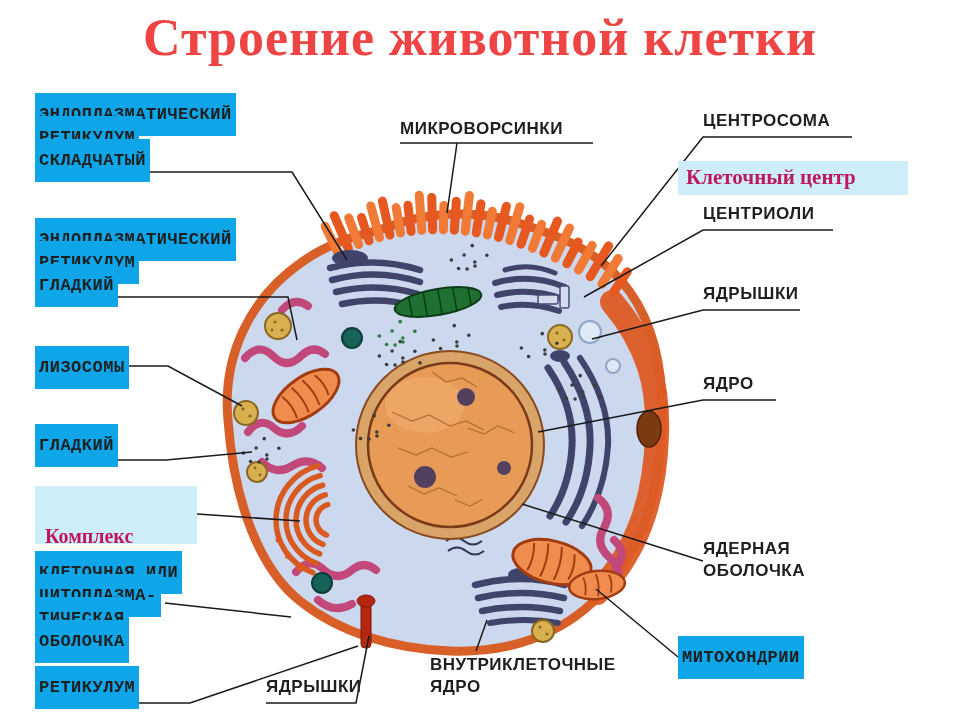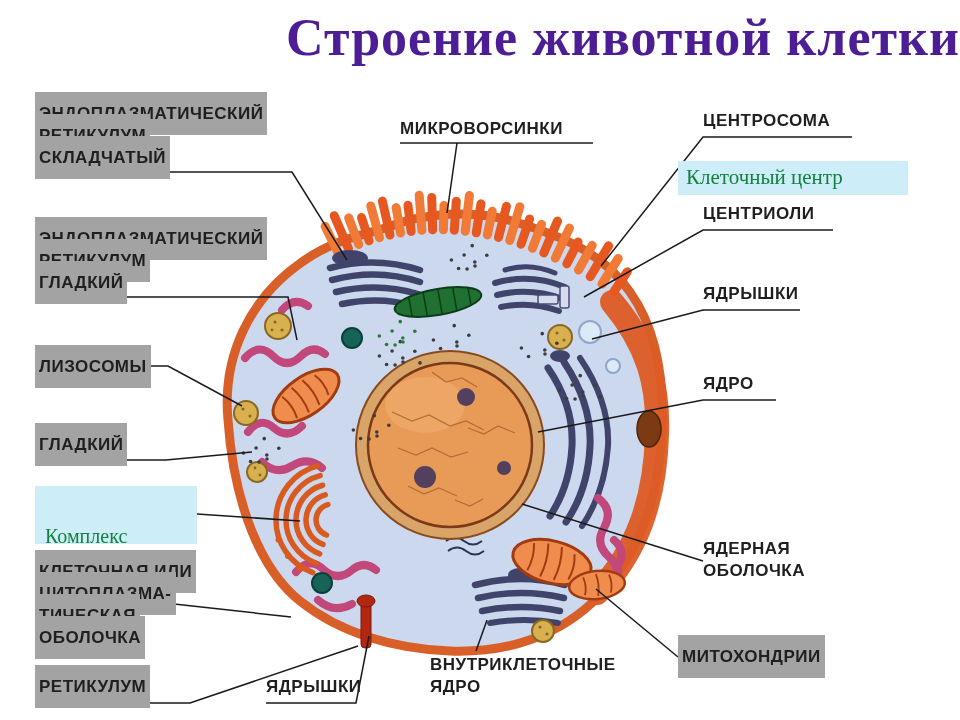--- a/index.html
+++ b/index.html
@@ -1,35 +1,35 @@
 <!DOCTYPE html>
 <html><head>
 <meta charset="utf-8">
 <style>
   *{margin:0;padding:0;box-sizing:border-box}
   html,body{width:960px;height:720px;background:#ffffff;overflow:hidden}
   body{position:relative;font-family:"Liberation Sans",sans-serif}
   #title{
-    position:absolute;top:8px;left:0;width:100%;text-align:right;
+    position:absolute;top:8px;left:0;width:100%;text-align:center;
     font-family:"Liberation Serif",serif;font-weight:700;font-size:52px;
-    color:#4c1d95;letter-spacing:1px;
+    color:#ef4444;letter-spacing:1px;
   }
   #diagram-svg{position:absolute;left:0;top:0}
   .label{
     position:absolute;font-size:17px;font-weight:700;color:#1f1f1f;
     letter-spacing:.5px;line-height:22px;
   }
   .label .txt{white-space:pre-line}
   .label.hl .txt{
-    background:#a3a3a3;padding:12px 4px;
-    box-decoration-break:clone;-webkit-box-decoration-break:clone;
+    background:#0ea5e9;padding:12px 4px;
+    box-decoration-break:clone;font-family:Liberation Mono, monospace;-webkit-box-decoration-break:clone;
   }
   .bigbox{
-    position:absolute;background:#cdeef8;color:#15803d;
-    font-family:"Liberation Serif",serif;font-weight:400;
+    position:absolute;background:#cdeef8;color:#be185d;
+    font-family:"Liberation Serif",serif;font-weight:700;
   }
   #box-golgi{left:35px;top:486px;width:162px;height:58px;font-size:20px;line-height:26px;padding:11px 10px;white-space:pre-line}
   #box-cellcenter{left:678px;top:161px;width:230px;height:34px;font-size:21px;line-height:27px;padding:3px 8px;white-space:nowrap}
   
   #lab-er-rough{left:35px;top:103px}
   #lab-er-smooth{left:35px;top:228px}
   #lab-lysosomes{left:35px;top:356px}
   #lab-ribosomes{left:35px;top:434px}
   #lab-membrane{left:35px;top:561px}
   #lab-cytoplasm{left:35px;top:676px}

